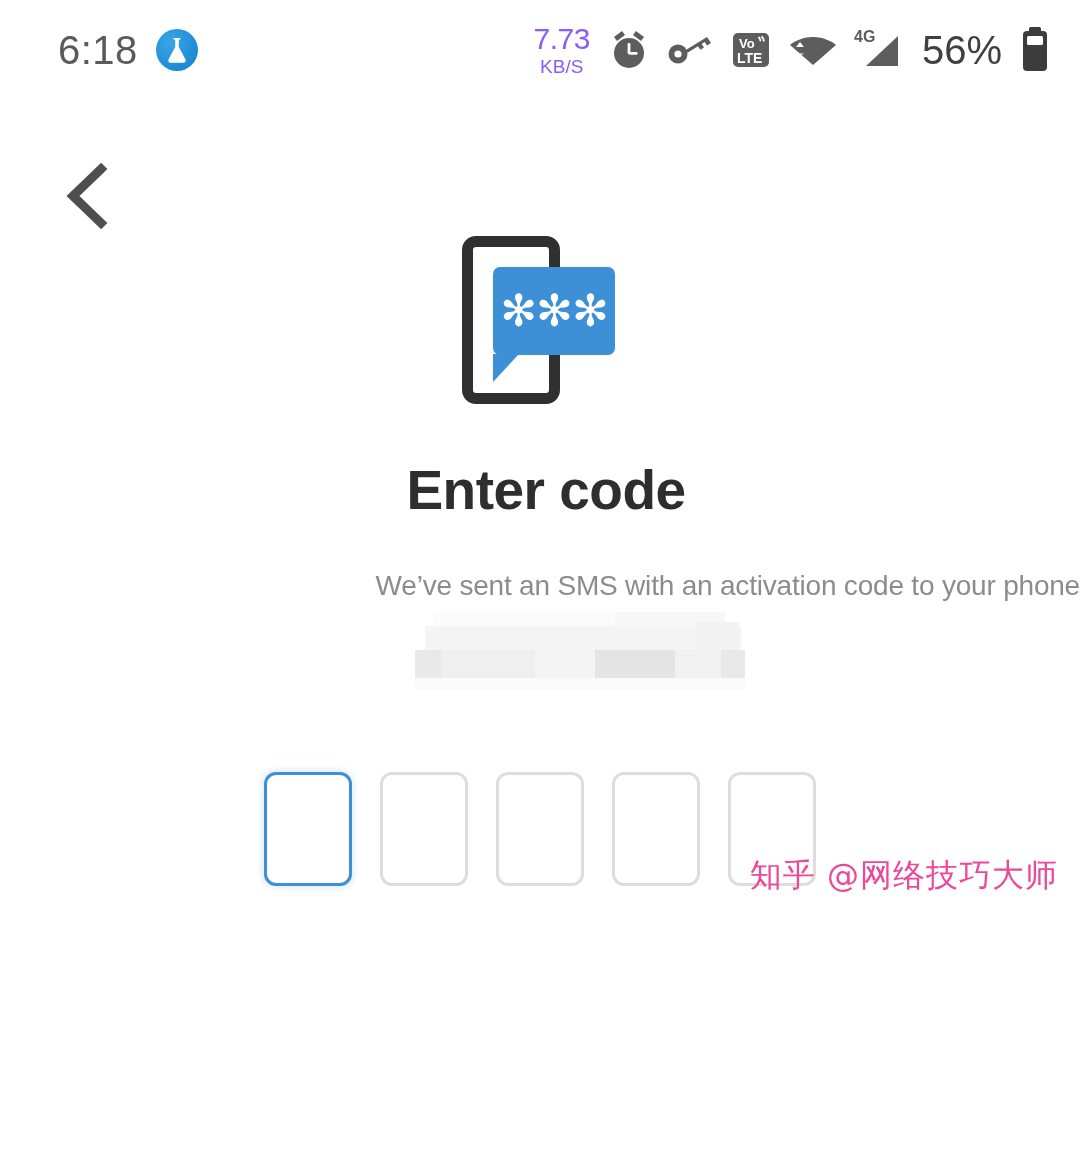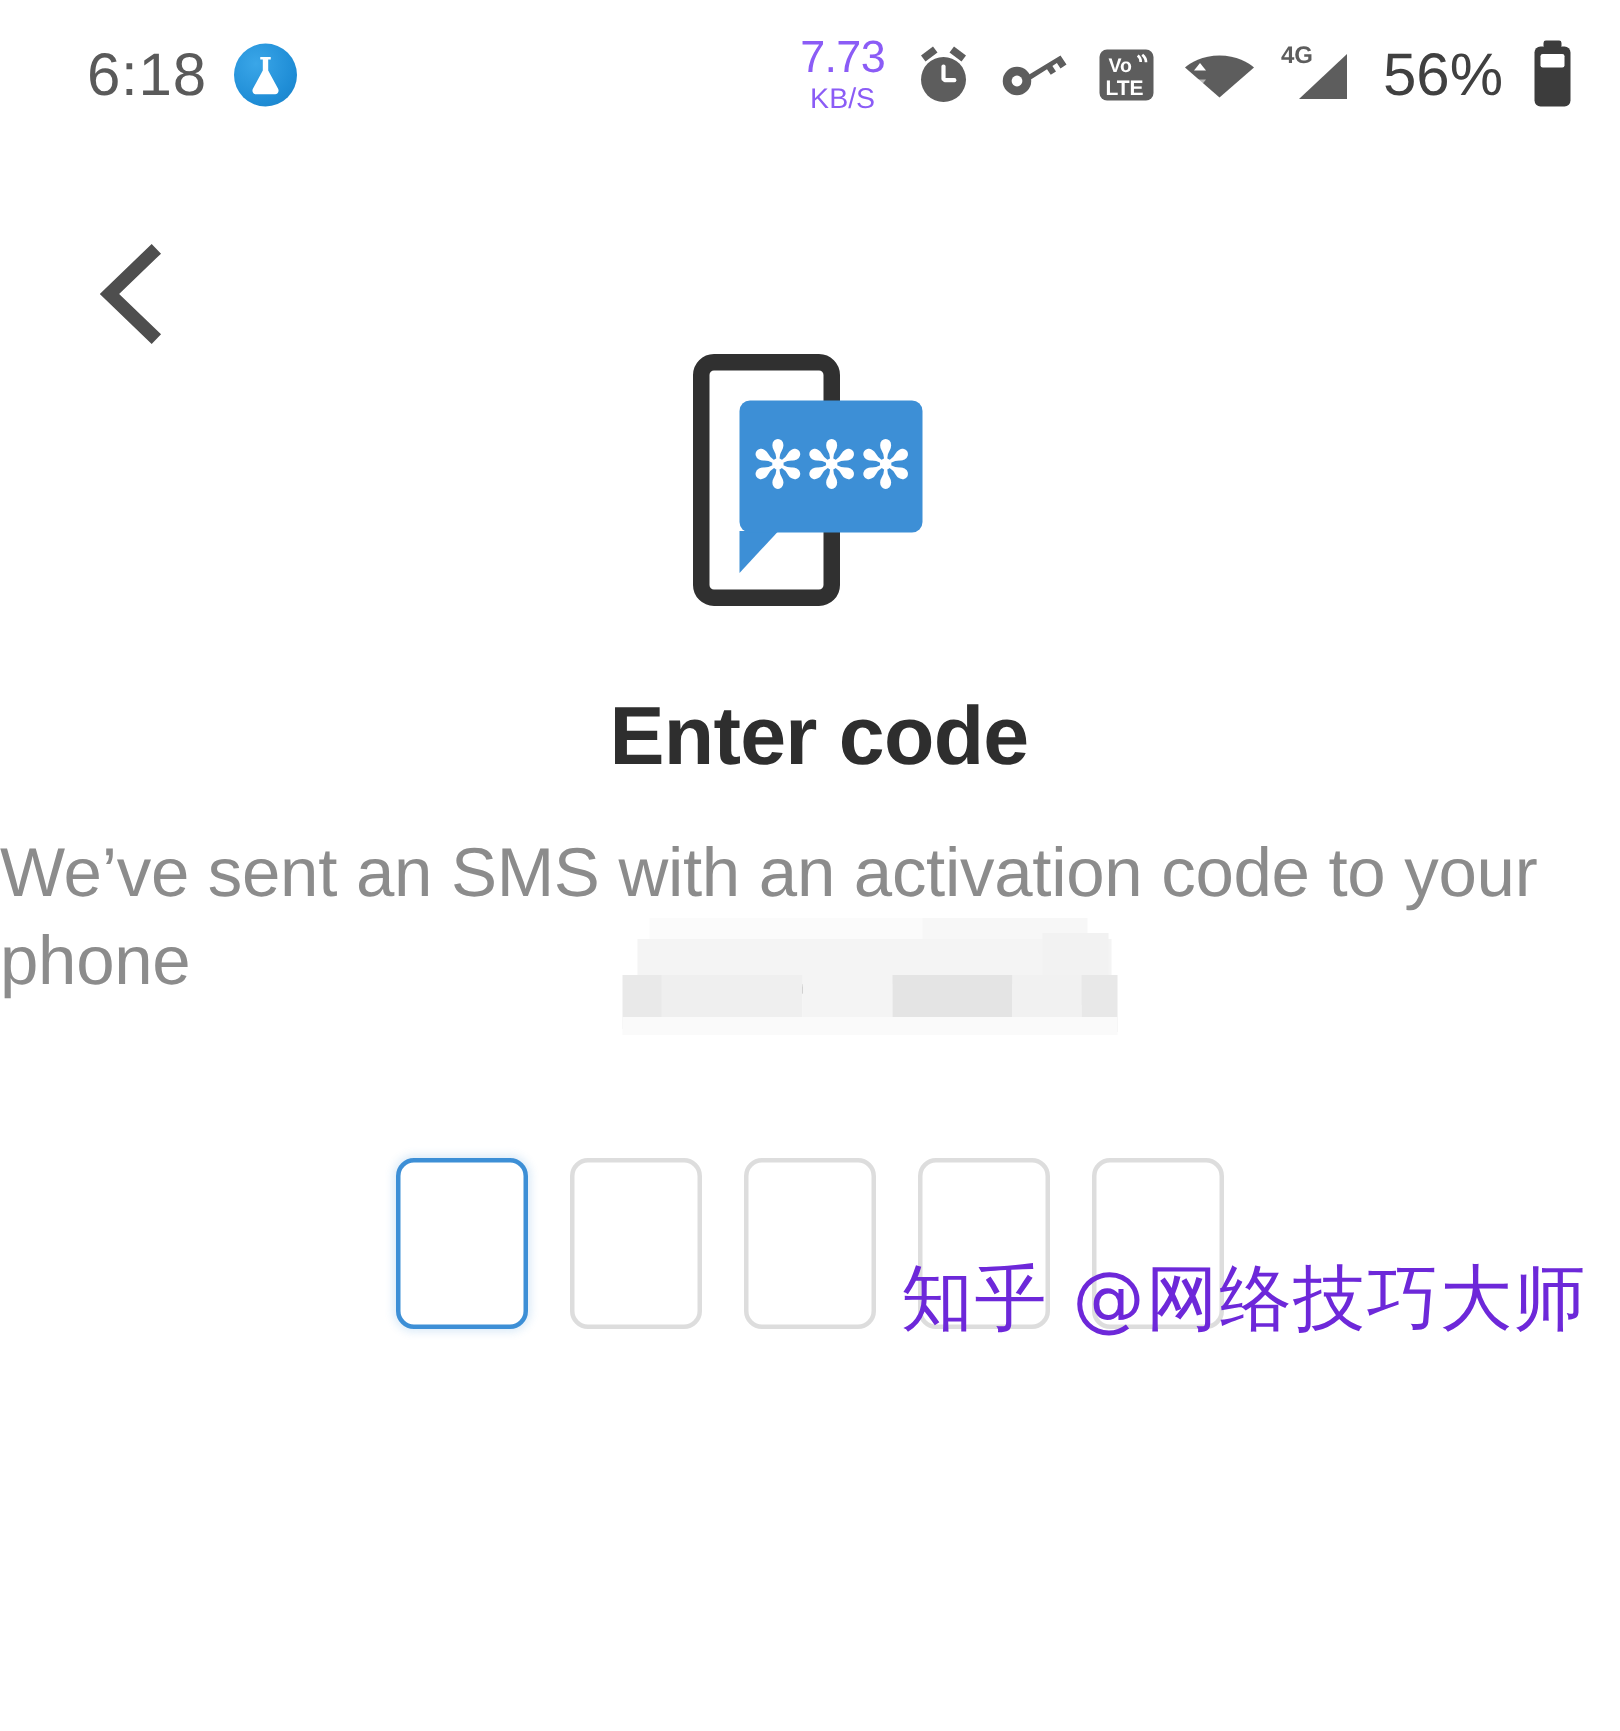--- a/index.html
+++ b/index.html
@@ -158,24 +158,24 @@
     font-weight: 700;
     color: #2e2e2e;
     letter-spacing: -0.5px;
     padding-left: 12px;
   }
 
   
   .subtitle {
     position: absolute;
     left: 0;
-    top: 552px;
-    width: 1080px;
-    text-align: left;
-    font-size: 46px;
+    top: 568px;
+    width: 1080px;
+    text-align: right;
+    font-size: 28px;
     color: #8c8c8c;
     font-weight: 400;
     letter-spacing: -0.2px;
     line-height: 1.28;
   }
   .phone-line {
     position: absolute;
     left: 0;
     top: 628px;
     width: 1080px;
@@ -218,22 +218,22 @@
   .otp-box.focused {
     border-color: #3d8fd6;
     box-shadow: 0 0 6px 2px rgba(61,143,214,0.18);
   }
 
   
   .watermark {
     position: absolute;
     right: 22px;
     bottom: 20px;
-    font-size: 48px;
-    color: #6d28d9;
+    font-size: 32px;
+    color: #ec4899;
     font-family: "DejaVu Sans", sans-serif;
     letter-spacing: 1px;
     white-space: nowrap;
   }
 </style>
 </head>
 <body>
 
 <div class="screen">
 

